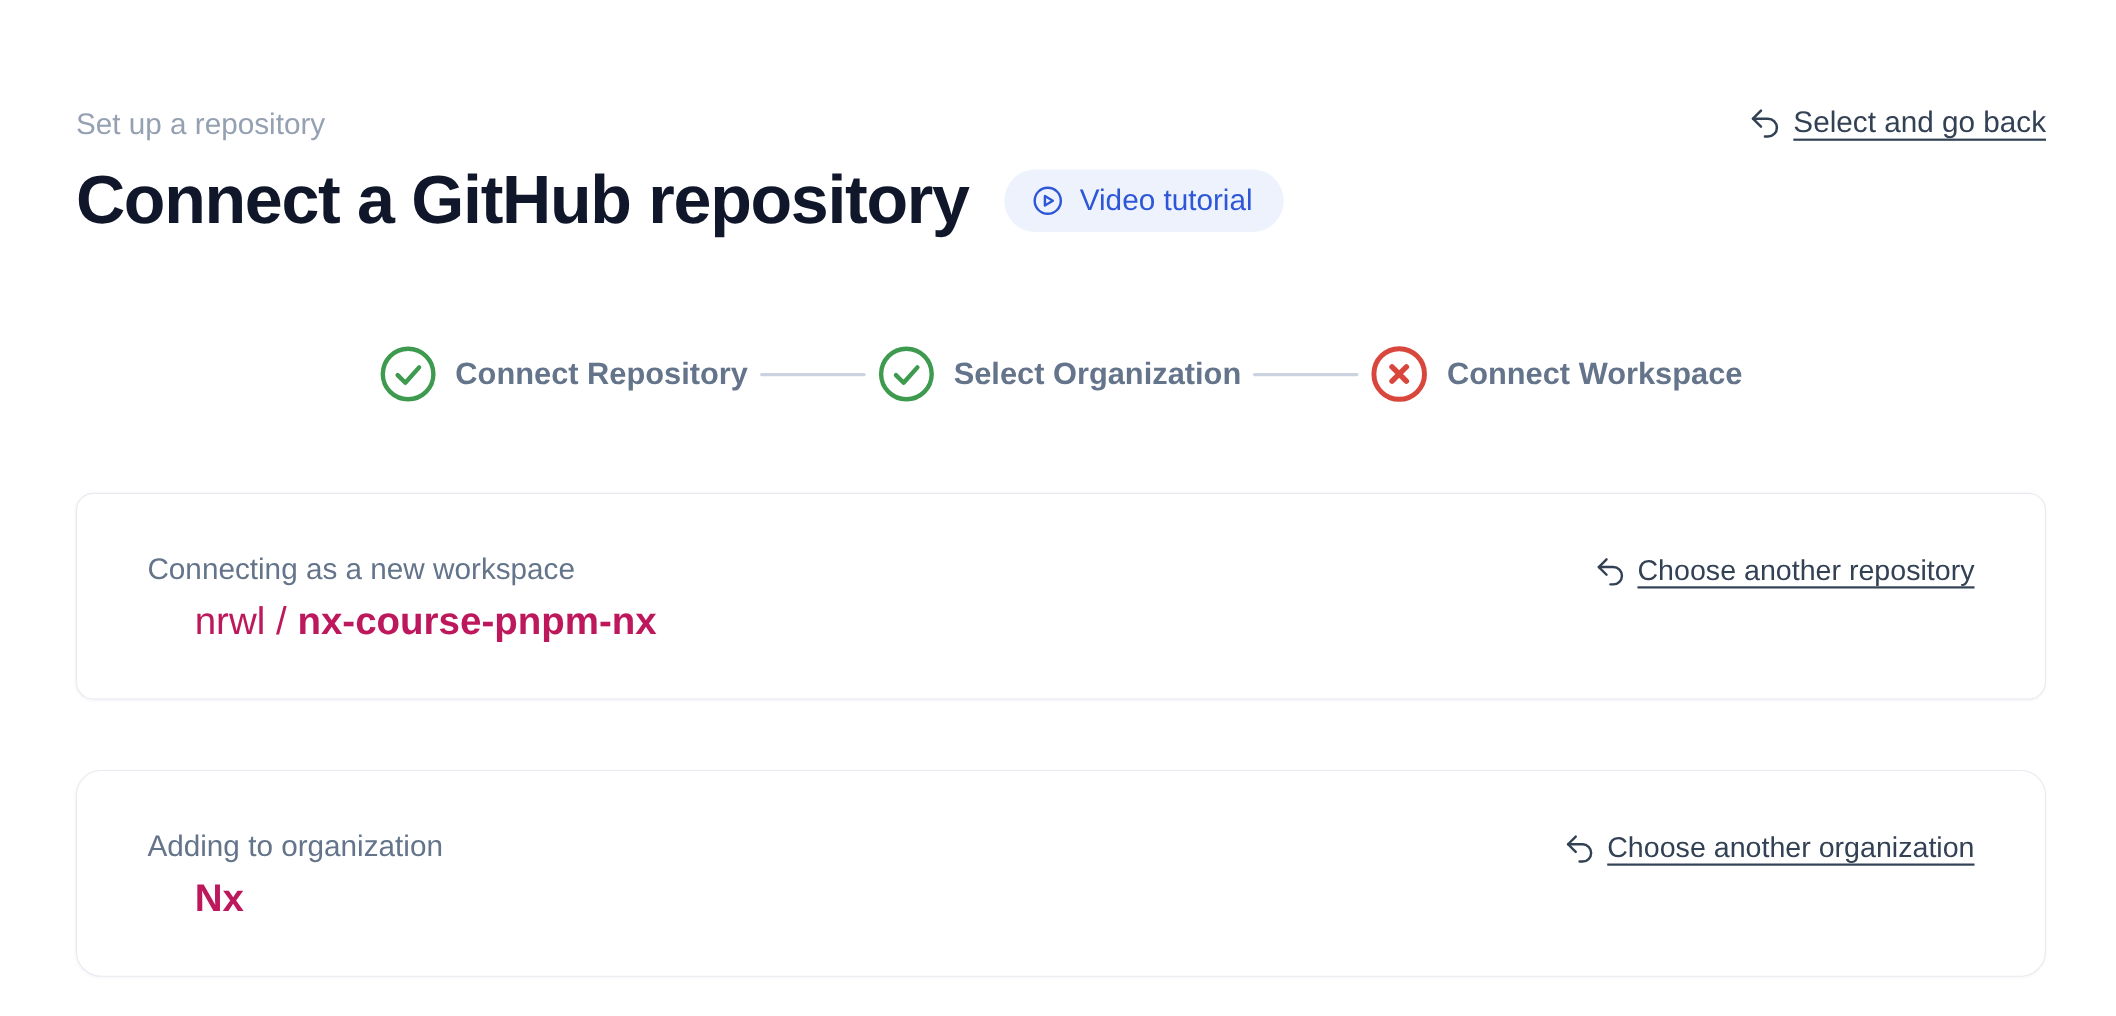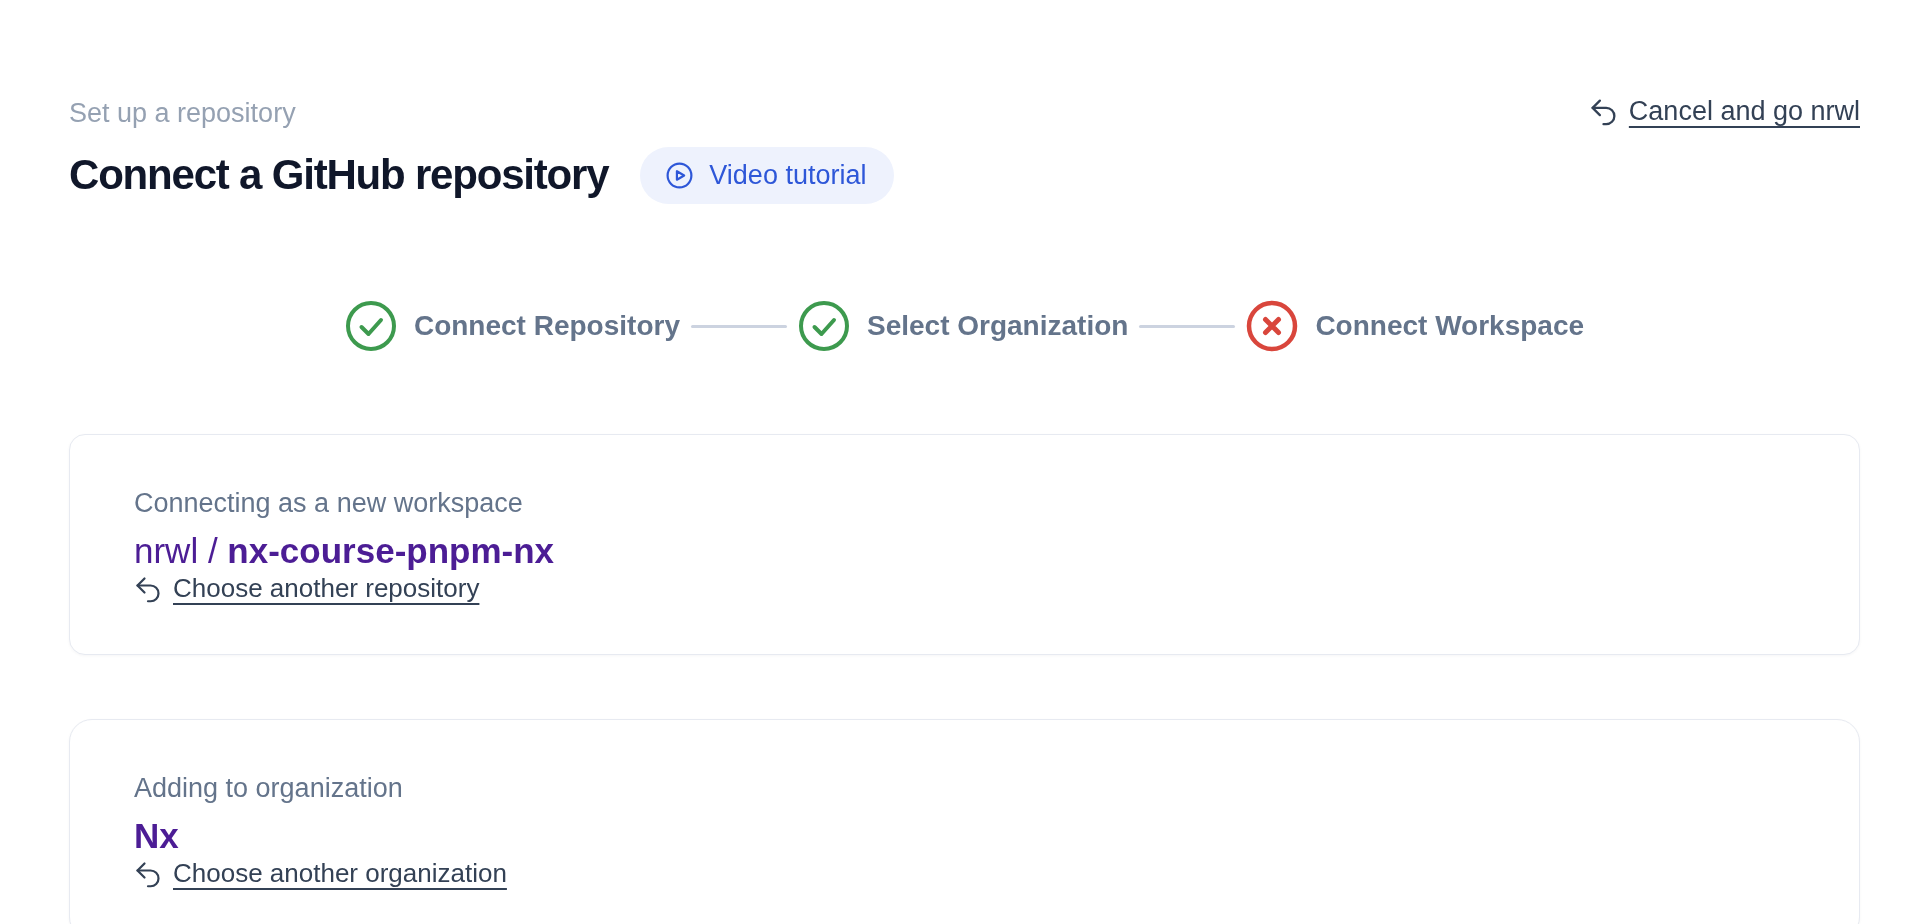--- a/index.html
+++ b/index.html
@@ -13,21 +13,21 @@
   }
   .page { padding: 100px 64px 0 69px; }
 
   
   .header-row { display: flex; justify-content: space-between; align-items: flex-start; }
   .eyebrow {
     font-size: 27px; line-height: 1; color: #95a1b2; margin: 0 0 20px 0; font-weight: 400;
   }
   .title-row { display: flex; align-items: center; gap: 32px; }
   h1.page-title {
-    margin: 0; font-size: 42px; line-height: 1.15; font-weight: 800;
+    margin: 0; font-size: 62px; line-height: 1.15; font-weight: 800;
     letter-spacing: -1.2px; color: #10172a;
   }
   .video-btn {
     display: inline-flex; align-items: center; gap: 14px;
     background: #eef2fd; color: #2e57d8;
     border: none; border-radius: 999px;
     padding: 13px 28px 13px 24px;
     font-family: "Liberation Sans", sans-serif;
     font-size: 27px; font-weight: 400; cursor: pointer;
   }
@@ -57,27 +57,27 @@
   .connector {
     width: 96px; height: 3px; background: #ccd3e0; border-radius: 2px;
     margin: 0 11px; flex: none;
   }
 
   
   .card {
     border: 1.5px solid #e7eaf1; border-radius: 16px;
     background: #ffffff;
     box-shadow: 0 1px 3px rgba(15, 23, 42, 0.04);
-    padding: 52px 81px 50px 64px;
-    display: flex; justify-content: space-between; align-items: flex-start; flex-direction: column;
+    padding: 52px 64px 50px 64px;
+    display: flex; justify-content: space-between; align-items: flex-start;
   }
   .card-repo { margin-top: 82px; }
   .card-org  { margin-top: 64px; border-radius: 23px; }
   .card-label { font-size: 27px; line-height: 1.25; color: #64748b; font-weight: 400; }
-  .card-value { margin-top: 10px; font-size: 35px; line-height: 1.15; color: #4c1d95; }
+  .card-value { margin-top: 10px; font-size: 35px; line-height: 1.15; color: #be185d; margin-left: 43px; }
   .value-prefix { font-weight: 500; }
   .value-strong { font-weight: 700; }
   .card .iconlink { font-size: 26px; margin-top: 2px; }
   .card .iconlink svg { width: 28px; height: 28px; }
 
   .success { color: #3d9a4e; }
   .error   { color: #d9463c; }
 </style>
 </head>
 <body>
@@ -101,21 +101,21 @@
       </div>
     </div>
 
     <a class="iconlink cancel-link">
       <span style="display:flex;">
         <svg viewBox="0 0 24 24" fill="none" stroke="currentColor" stroke-width="1.9" stroke-linecap="round" stroke-linejoin="round">
           <path d="m9 15-6-6 6-6"></path>
           <path d="M3 9h11.25a6.75 6.75 0 0 1 0 13.5H12"></path>
         </svg>
       </span>
-      <span class="link-text">Cancel and go nrwl</span>
+      <span class="link-text">Select and go back</span>
     </a>
   </div>
 
   <div class="stepper">
 
     <div class="step">
       <span class="step-icon success">
         <svg viewBox="0 0 52 52" fill="none">
           <circle cx="26" cy="26" r="23" stroke="currentColor" stroke-width="4"></circle>
           <path d="M16.5 27l7 7 12.5-14" stroke="currentColor" stroke-width="4" stroke-linecap="round" stroke-linejoin="round"></path>

